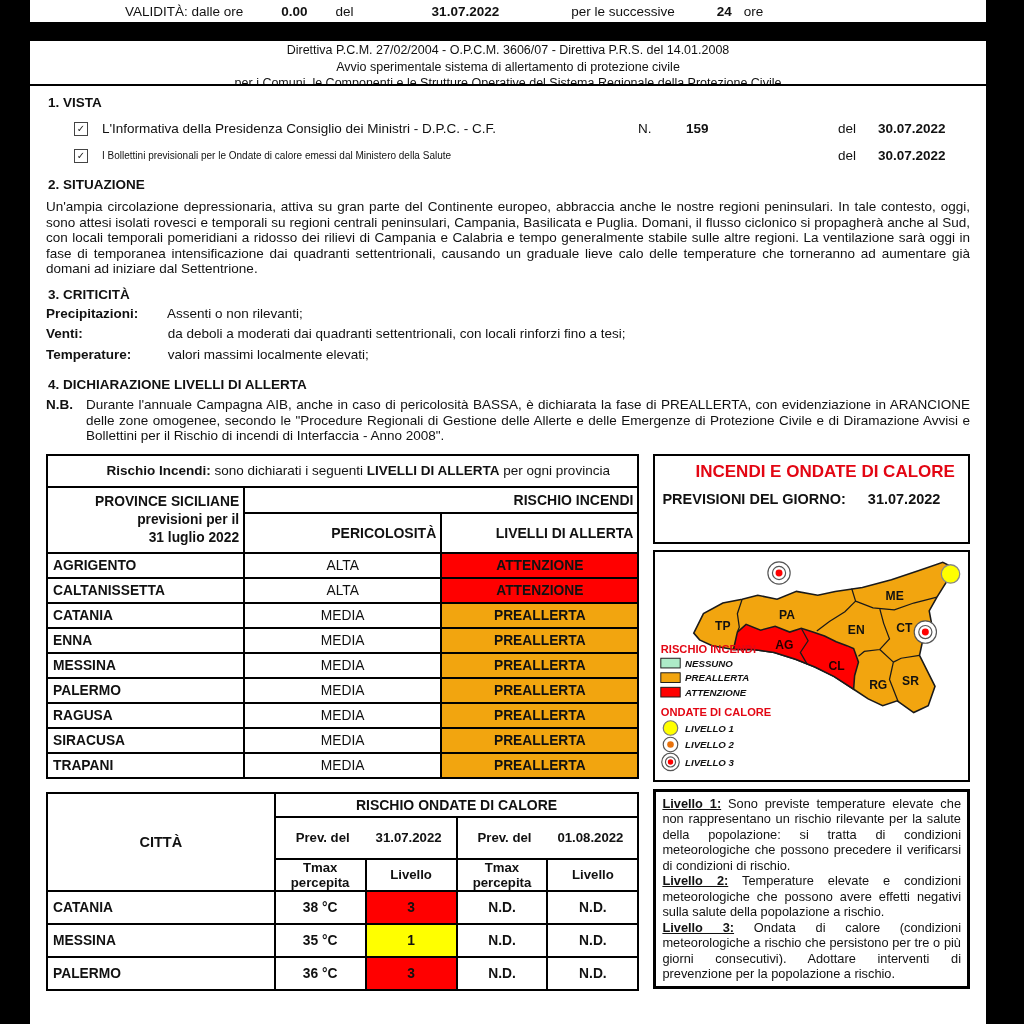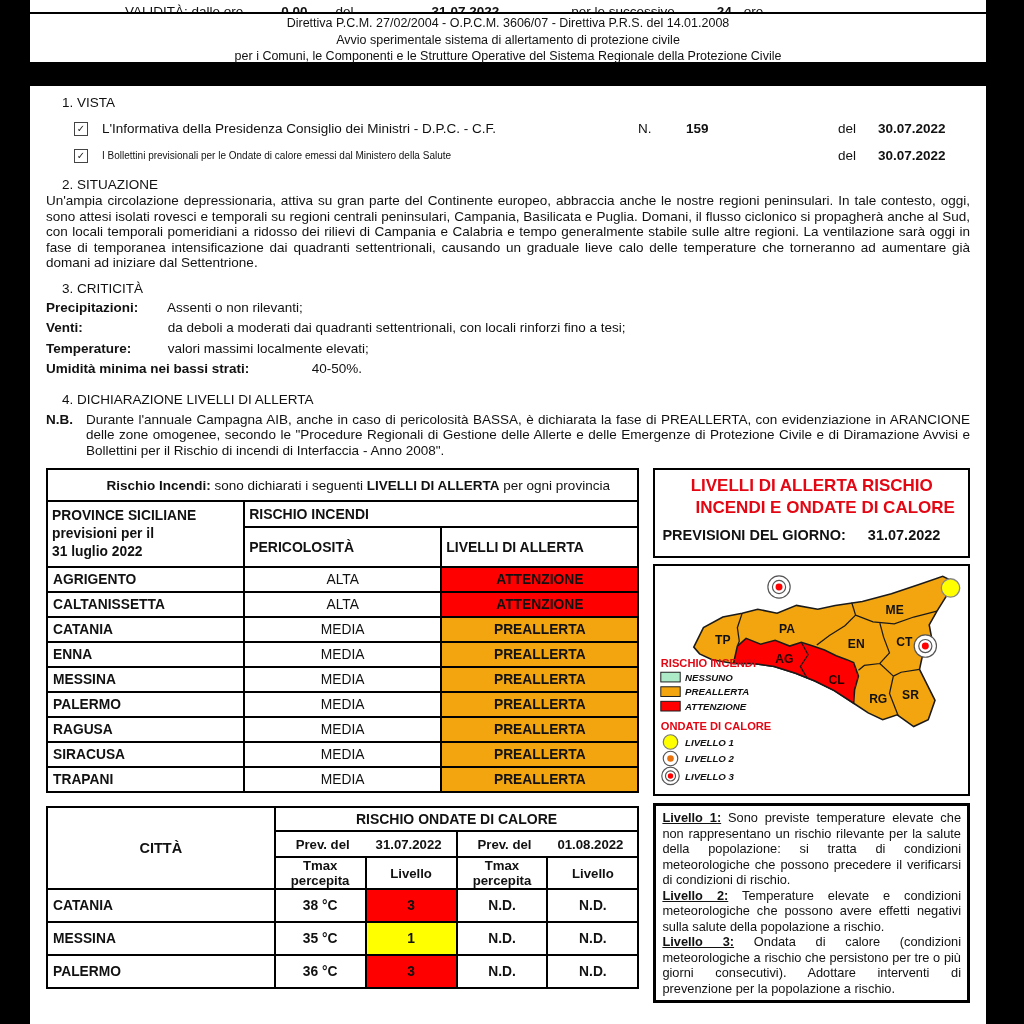--- a/index.html
+++ b/index.html
@@ -4,56 +4,56 @@
 <style>
   * { margin:0; padding:0; box-sizing:border-box; }
   body { background:#e8e8e8; font-family:"Liberation Sans","DejaVu Sans",sans-serif; color:#111; }
   .page { position:relative; width:1024px; height:1024px; background:#000000; overflow:hidden; margin:0 auto; }
   .vline { position:absolute; top:0; bottom:0; width:2px; background:#000; }
   .vline.left { left:27px; } .vline.right { left:988px; }
 
   .box { position:absolute; left:28px; width:960px; border:2px solid #000; background:#fff; }
   .box-validity { top:-12px; height:36px; display:flex; align-items:flex-end; padding-bottom:3px; font-size:13.5px; }
   .box-validity .b { font-weight:bold; }
-  .box-directive { top:12px; height:52px; text-align:center; font-size:12.5px; line-height:16.5px; padding-top:1px; }
+  .box-directive { top:39px; height:52px; text-align:center; font-size:12.5px; line-height:16.5px; padding-top:1px; }
   .box-main { top:84px; height:1010px; border-bottom:none; padding:6px 16px 0 16px; font-size:13.5px; }
 
-  .sec-title { font-weight:normal; font-size:13.5px; margin-left:16px; }
+  .sec-title { font-weight:bold; font-size:13.5px; margin-left:2px; }
   .vista-row { position:relative; height:27px; display:flex; align-items:center; padding-left:28px; }
   .cbx { width:14px; height:14px; border:1px solid #444; font-size:10px; line-height:12px; text-align:center; color:#222; flex:0 0 14px; }
   .vista-label { margin-left:14px; }
   .pos { position:absolute; } .b { font-weight:bold; }
   .col-n { left:592px; } .col-num { left:640px; font-weight:bold; }
   .col-del { left:792px; } .col-date { left:832px; font-weight:bold; }
 
-  .para { text-align:justify; line-height:15.6px; margin-top:1px; }
+  .para { text-align:justify; line-height:15.6px; margin-top:7px; }
   .crit-row { line-height:20.5px; }
   .crit-lbl { display:inline-block; font-weight:bold; }
   .w118 { width:118px; } .w262 { width:262px; }
   .nb-row { display:flex; margin-top:5px; }
   .nb-lbl { font-weight:bold; flex:0 0 40px; }
   .nb-txt { text-align:justify; line-height:15.4px; }
 
   .tables-region { display:flex; gap:14px; margin-top:10px; }
   .left-col { width:596px; } .right-col { width:318px; }
 
   table { border-collapse:collapse; width:100%; table-layout:fixed; }
   td { border:2px solid #000; padding:0 4px; vertical-align:middle; }
   .fire-caption { height:32px; text-align:center; font-size:13.5px;padding-left:35px; }
   .fire-col1 { width:38.5%; } .fire-col2 { width:30.5%; } .fire-col3 { width:31%; }
-  .hdr { font-weight:bold; text-align:left; font-size:14px;border-radius:9px; }
+  .hdr { font-weight:bold; text-align:right; font-size:14px;border-radius:9px; }
   .fire-prov-hdr { line-height:18px; font-size:13.8px; }
   .fire-row td { height:25px; font-size:13.8px; }
   .prov { font-weight:bold; text-align:left; padding-left:5px; }
   .ctr { text-align:center; }
   .allerta { font-weight:bold; text-align:center; }
 
   .heat-group { height:24px; font-weight:bold; text-align:center; font-size:14px; }
   .citta-hdr { font-weight:bold; text-align:center; font-size:14.5px;margin-top:38px; }
-  .prev-row td { height:26px; font-weight:bold; font-size:13.2px; }
+  .prev-row td { height:42px; font-weight:bold; font-size:13.2px; }
   .prev-pair { display:flex; } .prev-pair span { flex:1; text-align:center; }
   .sub-row td { height:22px; font-weight:bold; text-align:center; font-size:13.2px; line-height:15px; }
   .heat-row td { height:33px; font-weight:bold; font-size:13.8px; }
   .heat-c1 { width:38.5%; }
 
   .rp-title-box { border:2px solid #000; height:90px; padding-top:5px; text-align:center; }
   .rp-title { font-weight:bold; font-size:17px; line-height:22px; }
   .rp-prev { display:flex; font-weight:bold; font-size:14.5px; margin-top:8px; padding-left:7px; }
   .rp-prev .date { margin-left:22px; }
   .map-box { border:2px solid #000; margin-top:6px; height:232px; position:relative; }
@@ -117,24 +117,20 @@
         <span class="crit-lbl w118">Precipitazioni:</span>
         <span>Assenti o non rilevanti;</span>
       </div>
       <div class="crit-row">
         <span class="crit-lbl w118">Venti:</span>
         <span>da deboli a moderati dai quadranti settentrionali, con locali rinforzi fino a tesi;</span>
       </div>
       <div class="crit-row">
         <span class="crit-lbl w118">Temperature:</span>
         <span>valori massimi localmente elevati;</span>
-      </div>
-      <div class="crit-row">
-        <span class="crit-lbl w262">Umidità minima nei bassi strati:</span>
-        <span>40-50%.</span>
       </div>
     </div>
 
     <div class="sec-title" style="margin-top:12px;">4. DICHIARAZIONE LIVELLI DI ALLERTA</div>
     <div class="nb-row">
       <span class="nb-lbl">N.B.</span>
       <span class="nb-txt">Durante l'annuale Campagna AIB, anche in caso di pericolosità BASSA, è dichiarata la fase di  PREALLERTA, con evidenziazione in ARANCIONE delle zone omogenee, secondo le "Procedure Regionali di Gestione delle Allerte e delle Emergenze di Protezione Civile e di Diramazione Avvisi e Bollettini per il Rischio di incendi di Interfaccia - Anno 2008".</span>
     </div>
 
     <div class="tables-region">
@@ -253,21 +249,20 @@
             <td class="ctr" style="background-color: rgb(255, 0, 0);">3</td>
             <td class="ctr">N.D.</td>
             <td class="ctr">N.D.</td>
           </tr>
         </tbody>
           </table>
       </div>
 
       <div class="right-col">
         <div class="rp-title-box">
-          <div class="rp-title" style="color:#E30613;">LIVELLI DI ALLERTA RISCHIO</div>
           <div class="rp-title" style="color:#E30613;margin-left:27px;">INCENDI E ONDATE DI CALORE</div>
           <div class="rp-prev">
             <span>PREVISIONI DEL GIORNO:</span>
             <span class="date">31.07.2022</span>
           </div>
         </div>
 
         <div class="map-box">
           <svg width="312" height="228" viewBox="0 0 322 228">
 

